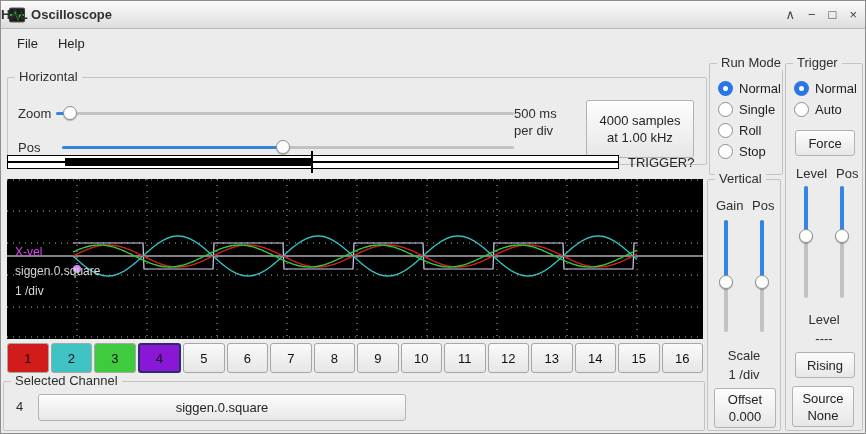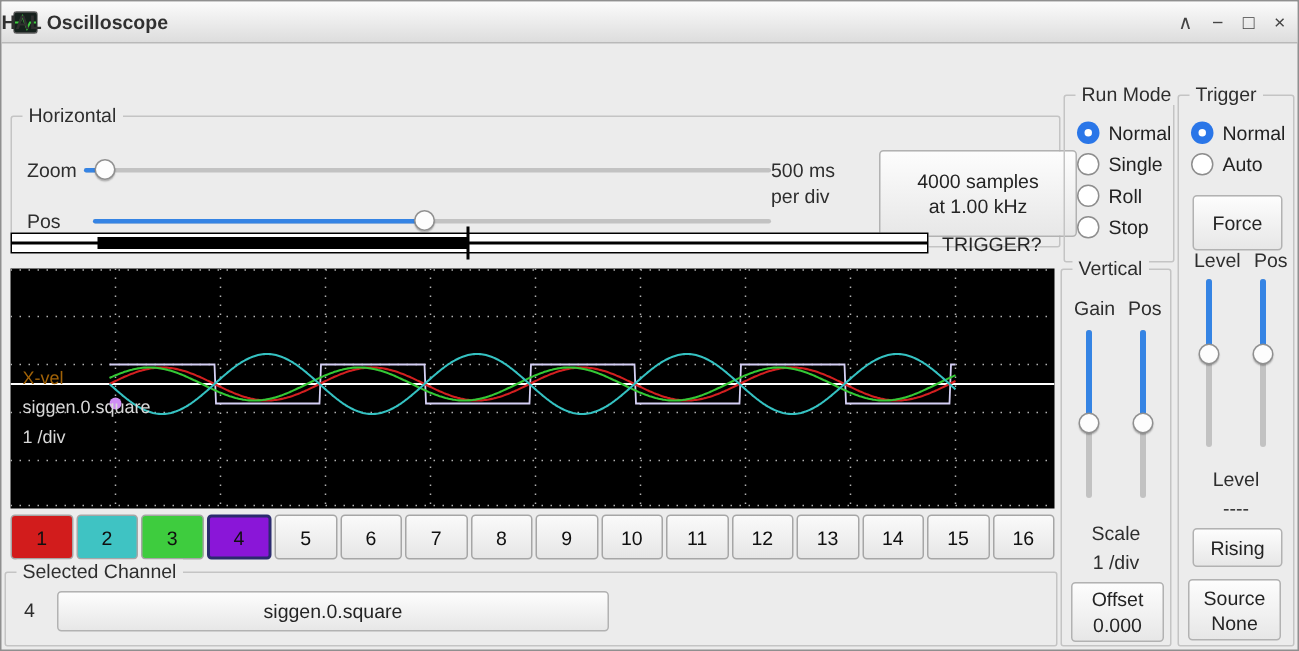--- a/index.html
+++ b/index.html
@@ -74,40 +74,44 @@
     </span>
     <div class="title">HAL Oscilloscope</div>
     <div class="win-controls">
       <span class="win-btn">∧</span>
       <span class="win-btn">−</span>
       <span class="win-btn">□</span>
       <span class="win-btn">×</span>
     </div>
   </div>
 
+  <div class="menubar">
+    <span class="menu-item">File</span>
+    <span class="menu-item">Help</span>
+  </div>
 
   <div class="frame" style="left:6px;top:76px;width:700px;height:88px;">
     <span class="frame-label">Horizontal</span>
     <span class="lbl" style="left:10px;top:28px;">Zoom</span>
     <div class="hslider" style="left:48px;top:27px;width:458px;">
       <div class="track"></div>
         <div class="fill" style="width:3%;"></div>
       <div class="thumb" style="left:calc(3% - 7px);"></div>
     </div>
     <span class="lbl" style="left:10px;top:62px;">Pos</span>
     <div class="hslider" style="left:54px;top:61px;width:452px;">
       <div class="track"></div>
         <div class="fill" style="width:49%;"></div>
       <div class="thumb" style="left:calc(49% - 7px);"></div>
     </div>
     <div class="lbl" style="left:506px;top:27px;width:64px;text-align:left;line-height:17px;">
       <div>500 ms</div>
       <div>per div</div>
     </div>
-    <button class="btn" style="left:578px;top:22px;width:132px;height:58px;">
+    <button class="btn" style="left:578px;top:22px;width:108px;height:58px;">
       <div>4000 samples</div>
       <div>at 1.00 kHz</div>
     </button>
   </div>
 
   <div class="recbar">
     <div class="rec-thin"></div>
     <div class="rec-thick"></div>
     <div class="rec-tick"></div>
   </div>
@@ -136,21 +140,21 @@
   <div class="frame" style="left:784px;top:62px;width:78px;height:368px;">
     <span class="frame-label">Trigger</span>
     <div style="position:absolute;left:8px;top:14px;" class="radio-row">
         <span class="radio checked"></span>
         <span>Normal</span>
       </div>
     <div style="position:absolute;left:8px;top:35px;" class="radio-row">
         <span class="radio"></span>
         <span>Auto</span>
       </div>
-    <button class="btn" style="left:9px;top:66px;width:60px;height:37px;">Force</button>
+    <button class="btn" style="left:9px;top:66px;width:60px;height:26px;">Force</button>
     <span class="lbl" style="left:10px;top:102px;">Level</span>
     <span class="lbl" style="left:50px;top:102px;">Pos</span>
     <div class="vslider" style="left:12px;top:122px;height:112px;">
       <div class="vtrack"></div>
         <div class="vfill" style="height:45%;"></div>
       <div class="vthumb" style="top:calc(45% - 7px);"></div>
     </div>
     <div class="vslider" style="left:48px;top:122px;height:112px;">
       <div class="vtrack"></div>
         <div class="vfill" style="height:45%;"></div>
@@ -204,21 +208,21 @@
         <line x1="0" y1="96" x2="696" y2="96" stroke="#b0b0b0" stroke-width="1" stroke-dasharray="1 5"></line>
         <line x1="0" y1="128" x2="696" y2="128" stroke="#b0b0b0" stroke-width="1" stroke-dasharray="1 5"></line>
         <line x1="0" y1="158" x2="696" y2="158" stroke="#b0b0b0" stroke-width="1" stroke-dasharray="1 5"></line>
         <line x1="0" y1="77" x2="696" y2="77" stroke="#ffffff" stroke-width="1.2"></line>
         <polyline points="66,64.0 67,64.0 68,64.0 69,64.0 70,64.0 71,64.0 72,64.0 73,64.0 74,64.0 75,64.0 76,64.0 77,64.0 78,64.0 79,64.0 80,64.0 81,64.0 82,64.0 83,64.0 84,64.0 85,64.0 86,64.0 87,64.0 88,64.0 89,64.0 90,64.0 91,64.0 92,64.0 93,64.0 94,64.0 95,64.0 96,64.0 97,64.0 98,64.0 99,64.0 100,64.0 101,64.0 102,64.0 103,64.0 104,64.0 105,64.0 106,64.0 107,64.0 108,64.0 109,64.0 110,64.0 111,64.0 112,64.0 113,64.0 114,64.0 115,64.0 116,64.0 117,64.0 118,64.0 119,64.0 120,64.0 121,64.0 122,64.0 123,64.0 124,64.0 125,64.0 126,64.0 127,64.0 128,64.0 129,64.0 130,64.0 131,64.0 132,64.0 133,64.0 134,64.0 135,64.0 136,64.0 137,90.0 138,90.0 139,90.0 140,90.0 141,90.0 142,90.0 143,90.0 144,90.0 145,90.0 146,90.0 147,90.0 148,90.0 149,90.0 150,90.0 151,90.0 152,90.0 153,90.0 154,90.0 155,90.0 156,90.0 157,90.0 158,90.0 159,90.0 160,90.0 161,90.0 162,90.0 163,90.0 164,90.0 165,90.0 166,90.0 167,90.0 168,90.0 169,90.0 170,90.0 171,90.0 172,90.0 173,90.0 174,90.0 175,90.0 176,90.0 177,90.0 178,90.0 179,90.0 180,90.0 181,90.0 182,90.0 183,90.0 184,90.0 185,90.0 186,90.0 187,90.0 188,90.0 189,90.0 190,90.0 191,90.0 192,90.0 193,90.0 194,90.0 195,90.0 196,90.0 197,90.0 198,90.0 199,90.0 200,90.0 201,90.0 202,90.0 203,90.0 204,90.0 205,90.0 206,90.0 207,64.0 208,64.0 209,64.0 210,64.0 211,64.0 212,64.0 213,64.0 214,64.0 215,64.0 216,64.0 217,64.0 218,64.0 219,64.0 220,64.0 221,64.0 222,64.0 223,64.0 224,64.0 225,64.0 226,64.0 227,64.0 228,64.0 229,64.0 230,64.0 231,64.0 232,64.0 233,64.0 234,64.0 235,64.0 236,64.0 237,64.0 238,64.0 239,64.0 240,64.0 241,64.0 242,64.0 243,64.0 244,64.0 245,64.0 246,64.0 247,64.0 248,64.0 249,64.0 250,64.0 251,64.0 252,64.0 253,64.0 254,64.0 255,64.0 256,64.0 257,64.0 258,64.0 259,64.0 260,64.0 261,64.0 262,64.0 263,64.0 264,64.0 265,64.0 266,64.0 267,64.0 268,64.0 269,64.0 270,64.0 271,64.0 272,64.0 273,64.0 274,64.0 275,64.0 276,64.0 277,90.0 278,90.0 279,90.0 280,90.0 281,90.0 282,90.0 283,90.0 284,90.0 285,90.0 286,90.0 287,90.0 288,90.0 289,90.0 290,90.0 291,90.0 292,90.0 293,90.0 294,90.0 295,90.0 296,90.0 297,90.0 298,90.0 299,90.0 300,90.0 301,90.0 302,90.0 303,90.0 304,90.0 305,90.0 306,90.0 307,90.0 308,90.0 309,90.0 310,90.0 311,90.0 312,90.0 313,90.0 314,90.0 315,90.0 316,90.0 317,90.0 318,90.0 319,90.0 320,90.0 321,90.0 322,90.0 323,90.0 324,90.0 325,90.0 326,90.0 327,90.0 328,90.0 329,90.0 330,90.0 331,90.0 332,90.0 333,90.0 334,90.0 335,90.0 336,90.0 337,90.0 338,90.0 339,90.0 340,90.0 341,90.0 342,90.0 343,90.0 344,90.0 345,90.0 346,90.0 347,64.0 348,64.0 349,64.0 350,64.0 351,64.0 352,64.0 353,64.0 354,64.0 355,64.0 356,64.0 357,64.0 358,64.0 359,64.0 360,64.0 361,64.0 362,64.0 363,64.0 364,64.0 365,64.0 366,64.0 367,64.0 368,64.0 369,64.0 370,64.0 371,64.0 372,64.0 373,64.0 374,64.0 375,64.0 376,64.0 377,64.0 378,64.0 379,64.0 380,64.0 381,64.0 382,64.0 383,64.0 384,64.0 385,64.0 386,64.0 387,64.0 388,64.0 389,64.0 390,64.0 391,64.0 392,64.0 393,64.0 394,64.0 395,64.0 396,64.0 397,64.0 398,64.0 399,64.0 400,64.0 401,64.0 402,64.0 403,64.0 404,64.0 405,64.0 406,64.0 407,64.0 408,64.0 409,64.0 410,64.0 411,64.0 412,64.0 413,64.0 414,64.0 415,64.0 416,64.0 417,90.0 418,90.0 419,90.0 420,90.0 421,90.0 422,90.0 423,90.0 424,90.0 425,90.0 426,90.0 427,90.0 428,90.0 429,90.0 430,90.0 431,90.0 432,90.0 433,90.0 434,90.0 435,90.0 436,90.0 437,90.0 438,90.0 439,90.0 440,90.0 441,90.0 442,90.0 443,90.0 444,90.0 445,90.0 446,90.0 447,90.0 448,90.0 449,90.0 450,90.0 451,90.0 452,90.0 453,90.0 454,90.0 455,90.0 456,90.0 457,90.0 458,90.0 459,90.0 460,90.0 461,90.0 462,90.0 463,90.0 464,90.0 465,90.0 466,90.0 467,90.0 468,90.0 469,90.0 470,90.0 471,90.0 472,90.0 473,90.0 474,90.0 475,90.0 476,90.0 477,90.0 478,90.0 479,90.0 480,90.0 481,90.0 482,90.0 483,90.0 484,90.0 485,90.0 486,90.0 487,64.0 488,64.0 489,64.0 490,64.0 491,64.0 492,64.0 493,64.0 494,64.0 495,64.0 496,64.0 497,64.0 498,64.0 499,64.0 500,64.0 501,64.0 502,64.0 503,64.0 504,64.0 505,64.0 506,64.0 507,64.0 508,64.0 509,64.0 510,64.0 511,64.0 512,64.0 513,64.0 514,64.0 515,64.0 516,64.0 517,64.0 518,64.0 519,64.0 520,64.0 521,64.0 522,64.0 523,64.0 524,64.0 525,64.0 526,64.0 527,64.0 528,64.0 529,64.0 530,64.0 531,64.0 532,64.0 533,64.0 534,64.0 535,64.0 536,64.0 537,64.0 538,64.0 539,64.0 540,64.0 541,64.0 542,64.0 543,64.0 544,64.0 545,64.0 546,64.0 547,64.0 548,64.0 549,64.0 550,64.0 551,64.0 552,64.0 553,64.0 554,64.0 555,64.0 556,64.0 557,90.0 558,90.0 559,90.0 560,90.0 561,90.0 562,90.0 563,90.0 564,90.0 565,90.0 566,90.0 567,90.0 568,90.0 569,90.0 570,90.0 571,90.0 572,90.0 573,90.0 574,90.0 575,90.0 576,90.0 577,90.0 578,90.0 579,90.0 580,90.0 581,90.0 582,90.0 583,90.0 584,90.0 585,90.0 586,90.0 587,90.0 588,90.0 589,90.0 590,90.0 591,90.0 592,90.0 593,90.0 594,90.0 595,90.0 596,90.0 597,90.0 598,90.0 599,90.0 600,90.0 601,90.0 602,90.0 603,90.0 604,90.0 605,90.0 606,90.0 607,90.0 608,90.0 609,90.0 610,90.0 611,90.0 612,90.0 613,90.0 614,90.0 615,90.0 616,90.0 617,90.0 618,90.0 619,90.0 620,90.0 621,90.0 622,90.0 623,90.0 624,90.0 625,90.0 626,90.0 627,64.0 628,64.0 629,64.0 630,64.0" fill="none" stroke="#d5d0f5" stroke-width="1.2"></polyline>
         <polyline points="66,77.0 67,76.5 68,76.0 69,75.5 70,75.0 71,74.6 72,74.1 73,73.6 74,73.1 75,72.7 76,72.2 77,71.8 78,71.4 79,70.9 80,70.5 81,70.1 82,69.8 83,69.4 84,69.0 85,68.7 86,68.4 87,68.1 88,67.8 89,67.6 90,67.3 91,67.1 92,66.9 93,66.7 94,66.5 95,66.4 96,66.3 97,66.2 98,66.1 99,66.0 100,66.0 101,66.0 102,66.0 103,66.0 104,66.1 105,66.2 106,66.3 107,66.4 108,66.5 109,66.7 110,66.9 111,67.1 112,67.3 113,67.6 114,67.8 115,68.1 116,68.4 117,68.7 118,69.0 119,69.4 120,69.8 121,70.1 122,70.5 123,70.9 124,71.4 125,71.8 126,72.2 127,72.7 128,73.1 129,73.6 130,74.1 131,74.6 132,75.0 133,75.5 134,76.0 135,76.5 136,77.0 137,77.5 138,78.0 139,78.5 140,79.0 141,79.4 142,79.9 143,80.4 144,80.9 145,81.3 146,81.8 147,82.2 148,82.6 149,83.1 150,83.5 151,83.9 152,84.2 153,84.6 154,85.0 155,85.3 156,85.6 157,85.9 158,86.2 159,86.4 160,86.7 161,86.9 162,87.1 163,87.3 164,87.5 165,87.6 166,87.7 167,87.8 168,87.9 169,88.0 170,88.0 171,88.0 172,88.0 173,88.0 174,87.9 175,87.8 176,87.7 177,87.6 178,87.5 179,87.3 180,87.1 181,86.9 182,86.7 183,86.4 184,86.2 185,85.9 186,85.6 187,85.3 188,85.0 189,84.6 190,84.2 191,83.9 192,83.5 193,83.1 194,82.6 195,82.2 196,81.8 197,81.3 198,80.9 199,80.4 200,79.9 201,79.4 202,79.0 203,78.5 204,78.0 205,77.5 206,77.0 207,76.5 208,76.0 209,75.5 210,75.0 211,74.6 212,74.1 213,73.6 214,73.1 215,72.7 216,72.2 217,71.8 218,71.4 219,70.9 220,70.5 221,70.1 222,69.8 223,69.4 224,69.0 225,68.7 226,68.4 227,68.1 228,67.8 229,67.6 230,67.3 231,67.1 232,66.9 233,66.7 234,66.5 235,66.4 236,66.3 237,66.2 238,66.1 239,66.0 240,66.0 241,66.0 242,66.0 243,66.0 244,66.1 245,66.2 246,66.3 247,66.4 248,66.5 249,66.7 250,66.9 251,67.1 252,67.3 253,67.6 254,67.8 255,68.1 256,68.4 257,68.7 258,69.0 259,69.4 260,69.8 261,70.1 262,70.5 263,70.9 264,71.4 265,71.8 266,72.2 267,72.7 268,73.1 269,73.6 270,74.1 271,74.6 272,75.0 273,75.5 274,76.0 275,76.5 276,77.0 277,77.5 278,78.0 279,78.5 280,79.0 281,79.4 282,79.9 283,80.4 284,80.9 285,81.3 286,81.8 287,82.2 288,82.6 289,83.1 290,83.5 291,83.9 292,84.2 293,84.6 294,85.0 295,85.3 296,85.6 297,85.9 298,86.2 299,86.4 300,86.7 301,86.9 302,87.1 303,87.3 304,87.5 305,87.6 306,87.7 307,87.8 308,87.9 309,88.0 310,88.0 311,88.0 312,88.0 313,88.0 314,87.9 315,87.8 316,87.7 317,87.6 318,87.5 319,87.3 320,87.1 321,86.9 322,86.7 323,86.4 324,86.2 325,85.9 326,85.6 327,85.3 328,85.0 329,84.6 330,84.2 331,83.9 332,83.5 333,83.1 334,82.6 335,82.2 336,81.8 337,81.3 338,80.9 339,80.4 340,79.9 341,79.4 342,79.0 343,78.5 344,78.0 345,77.5 346,77.0 347,76.5 348,76.0 349,75.5 350,75.0 351,74.6 352,74.1 353,73.6 354,73.1 355,72.7 356,72.2 357,71.8 358,71.4 359,70.9 360,70.5 361,70.1 362,69.8 363,69.4 364,69.0 365,68.7 366,68.4 367,68.1 368,67.8 369,67.6 370,67.3 371,67.1 372,66.9 373,66.7 374,66.5 375,66.4 376,66.3 377,66.2 378,66.1 379,66.0 380,66.0 381,66.0 382,66.0 383,66.0 384,66.1 385,66.2 386,66.3 387,66.4 388,66.5 389,66.7 390,66.9 391,67.1 392,67.3 393,67.6 394,67.8 395,68.1 396,68.4 397,68.7 398,69.0 399,69.4 400,69.8 401,70.1 402,70.5 403,70.9 404,71.4 405,71.8 406,72.2 407,72.7 408,73.1 409,73.6 410,74.1 411,74.6 412,75.0 413,75.5 414,76.0 415,76.5 416,77.0 417,77.5 418,78.0 419,78.5 420,79.0 421,79.4 422,79.9 423,80.4 424,80.9 425,81.3 426,81.8 427,82.2 428,82.6 429,83.1 430,83.5 431,83.9 432,84.2 433,84.6 434,85.0 435,85.3 436,85.6 437,85.9 438,86.2 439,86.4 440,86.7 441,86.9 442,87.1 443,87.3 444,87.5 445,87.6 446,87.7 447,87.8 448,87.9 449,88.0 450,88.0 451,88.0 452,88.0 453,88.0 454,87.9 455,87.8 456,87.7 457,87.6 458,87.5 459,87.3 460,87.1 461,86.9 462,86.7 463,86.4 464,86.2 465,85.9 466,85.6 467,85.3 468,85.0 469,84.6 470,84.2 471,83.9 472,83.5 473,83.1 474,82.6 475,82.2 476,81.8 477,81.3 478,80.9 479,80.4 480,79.9 481,79.4 482,79.0 483,78.5 484,78.0 485,77.5 486,77.0 487,76.5 488,76.0 489,75.5 490,75.0 491,74.6 492,74.1 493,73.6 494,73.1 495,72.7 496,72.2 497,71.8 498,71.4 499,70.9 500,70.5 501,70.1 502,69.8 503,69.4 504,69.0 505,68.7 506,68.4 507,68.1 508,67.8 509,67.6 510,67.3 511,67.1 512,66.9 513,66.7 514,66.5 515,66.4 516,66.3 517,66.2 518,66.1 519,66.0 520,66.0 521,66.0 522,66.0 523,66.0 524,66.1 525,66.2 526,66.3 527,66.4 528,66.5 529,66.7 530,66.9 531,67.1 532,67.3 533,67.6 534,67.8 535,68.1 536,68.4 537,68.7 538,69.0 539,69.4 540,69.8 541,70.1 542,70.5 543,70.9 544,71.4 545,71.8 546,72.2 547,72.7 548,73.1 549,73.6 550,74.1 551,74.6 552,75.0 553,75.5 554,76.0 555,76.5 556,77.0 557,77.5 558,78.0 559,78.5 560,79.0 561,79.4 562,79.9 563,80.4 564,80.9 565,81.3 566,81.8 567,82.2 568,82.6 569,83.1 570,83.5 571,83.9 572,84.2 573,84.6 574,85.0 575,85.3 576,85.6 577,85.9 578,86.2 579,86.4 580,86.7 581,86.9 582,87.1 583,87.3 584,87.5 585,87.6 586,87.7 587,87.8 588,87.9 589,88.0 590,88.0 591,88.0 592,88.0 593,88.0 594,87.9 595,87.8 596,87.7 597,87.6 598,87.5 599,87.3 600,87.1 601,86.9 602,86.7 603,86.4 604,86.2 605,85.9 606,85.6 607,85.3 608,85.0 609,84.6 610,84.2 611,83.9 612,83.5 613,83.1 614,82.6 615,82.2 616,81.8 617,81.3 618,80.9 619,80.4 620,79.9 621,79.4 622,79.0 623,78.5 624,78.0 625,77.5 626,77.0 627,76.5 628,76.0 629,75.5 630,75.0" fill="none" stroke="#d42020" stroke-width="1.4"></polyline>
         <polyline points="66,73.0 67,72.5 68,72.1 69,71.6 70,71.2 71,70.8 72,70.4 73,70.0 74,69.6 75,69.3 76,68.9 77,68.6 78,68.3 79,68.0 80,67.7 81,67.5 82,67.2 83,67.0 84,66.8 85,66.6 86,66.5 87,66.3 88,66.2 89,66.1 90,66.1 91,66.0 92,66.0 93,66.0 94,66.0 95,66.1 96,66.1 97,66.2 98,66.3 99,66.5 100,66.6 101,66.8 102,67.0 103,67.2 104,67.4 105,67.7 106,67.9 107,68.2 108,68.5 109,68.8 110,69.2 111,69.5 112,69.9 113,70.3 114,70.7 115,71.1 116,71.5 117,72.0 118,72.4 119,72.9 120,73.3 121,73.8 122,74.3 123,74.7 124,75.2 125,75.7 126,76.2 127,76.7 128,77.2 129,77.7 130,78.2 131,78.7 132,79.2 133,79.6 134,80.1 135,80.6 136,81.0 137,81.5 138,81.9 139,82.4 140,82.8 141,83.2 142,83.6 143,84.0 144,84.4 145,84.7 146,85.1 147,85.4 148,85.7 149,86.0 150,86.3 151,86.5 152,86.8 153,87.0 154,87.2 155,87.4 156,87.5 157,87.7 158,87.8 159,87.9 160,87.9 161,88.0 162,88.0 163,88.0 164,88.0 165,87.9 166,87.9 167,87.8 168,87.7 169,87.5 170,87.4 171,87.2 172,87.0 173,86.8 174,86.6 175,86.3 176,86.1 177,85.8 178,85.5 179,85.2 180,84.8 181,84.5 182,84.1 183,83.7 184,83.3 185,82.9 186,82.5 187,82.0 188,81.6 189,81.1 190,80.7 191,80.2 192,79.7 193,79.3 194,78.8 195,78.3 196,77.8 197,77.3 198,76.8 199,76.3 200,75.8 201,75.3 202,74.8 203,74.4 204,73.9 205,73.4 206,73.0 207,72.5 208,72.1 209,71.6 210,71.2 211,70.8 212,70.4 213,70.0 214,69.6 215,69.3 216,68.9 217,68.6 218,68.3 219,68.0 220,67.7 221,67.5 222,67.2 223,67.0 224,66.8 225,66.6 226,66.5 227,66.3 228,66.2 229,66.1 230,66.1 231,66.0 232,66.0 233,66.0 234,66.0 235,66.1 236,66.1 237,66.2 238,66.3 239,66.5 240,66.6 241,66.8 242,67.0 243,67.2 244,67.4 245,67.7 246,67.9 247,68.2 248,68.5 249,68.8 250,69.2 251,69.5 252,69.9 253,70.3 254,70.7 255,71.1 256,71.5 257,72.0 258,72.4 259,72.9 260,73.3 261,73.8 262,74.3 263,74.7 264,75.2 265,75.7 266,76.2 267,76.7 268,77.2 269,77.7 270,78.2 271,78.7 272,79.2 273,79.6 274,80.1 275,80.6 276,81.0 277,81.5 278,81.9 279,82.4 280,82.8 281,83.2 282,83.6 283,84.0 284,84.4 285,84.7 286,85.1 287,85.4 288,85.7 289,86.0 290,86.3 291,86.5 292,86.8 293,87.0 294,87.2 295,87.4 296,87.5 297,87.7 298,87.8 299,87.9 300,87.9 301,88.0 302,88.0 303,88.0 304,88.0 305,87.9 306,87.9 307,87.8 308,87.7 309,87.5 310,87.4 311,87.2 312,87.0 313,86.8 314,86.6 315,86.3 316,86.1 317,85.8 318,85.5 319,85.2 320,84.8 321,84.5 322,84.1 323,83.7 324,83.3 325,82.9 326,82.5 327,82.0 328,81.6 329,81.1 330,80.7 331,80.2 332,79.7 333,79.3 334,78.8 335,78.3 336,77.8 337,77.3 338,76.8 339,76.3 340,75.8 341,75.3 342,74.8 343,74.4 344,73.9 345,73.4 346,73.0 347,72.5 348,72.1 349,71.6 350,71.2 351,70.8 352,70.4 353,70.0 354,69.6 355,69.3 356,68.9 357,68.6 358,68.3 359,68.0 360,67.7 361,67.5 362,67.2 363,67.0 364,66.8 365,66.6 366,66.5 367,66.3 368,66.2 369,66.1 370,66.1 371,66.0 372,66.0 373,66.0 374,66.0 375,66.1 376,66.1 377,66.2 378,66.3 379,66.5 380,66.6 381,66.8 382,67.0 383,67.2 384,67.4 385,67.7 386,67.9 387,68.2 388,68.5 389,68.8 390,69.2 391,69.5 392,69.9 393,70.3 394,70.7 395,71.1 396,71.5 397,72.0 398,72.4 399,72.9 400,73.3 401,73.8 402,74.3 403,74.7 404,75.2 405,75.7 406,76.2 407,76.7 408,77.2 409,77.7 410,78.2 411,78.7 412,79.2 413,79.6 414,80.1 415,80.6 416,81.0 417,81.5 418,81.9 419,82.4 420,82.8 421,83.2 422,83.6 423,84.0 424,84.4 425,84.7 426,85.1 427,85.4 428,85.7 429,86.0 430,86.3 431,86.5 432,86.8 433,87.0 434,87.2 435,87.4 436,87.5 437,87.7 438,87.8 439,87.9 440,87.9 441,88.0 442,88.0 443,88.0 444,88.0 445,87.9 446,87.9 447,87.8 448,87.7 449,87.5 450,87.4 451,87.2 452,87.0 453,86.8 454,86.6 455,86.3 456,86.1 457,85.8 458,85.5 459,85.2 460,84.8 461,84.5 462,84.1 463,83.7 464,83.3 465,82.9 466,82.5 467,82.0 468,81.6 469,81.1 470,80.7 471,80.2 472,79.7 473,79.3 474,78.8 475,78.3 476,77.8 477,77.3 478,76.8 479,76.3 480,75.8 481,75.3 482,74.8 483,74.4 484,73.9 485,73.4 486,73.0 487,72.5 488,72.1 489,71.6 490,71.2 491,70.8 492,70.4 493,70.0 494,69.6 495,69.3 496,68.9 497,68.6 498,68.3 499,68.0 500,67.7 501,67.5 502,67.2 503,67.0 504,66.8 505,66.6 506,66.5 507,66.3 508,66.2 509,66.1 510,66.1 511,66.0 512,66.0 513,66.0 514,66.0 515,66.1 516,66.1 517,66.2 518,66.3 519,66.5 520,66.6 521,66.8 522,67.0 523,67.2 524,67.4 525,67.7 526,67.9 527,68.2 528,68.5 529,68.8 530,69.2 531,69.5 532,69.9 533,70.3 534,70.7 535,71.1 536,71.5 537,72.0 538,72.4 539,72.9 540,73.3 541,73.8 542,74.3 543,74.7 544,75.2 545,75.7 546,76.2 547,76.7 548,77.2 549,77.7 550,78.2 551,78.7 552,79.2 553,79.6 554,80.1 555,80.6 556,81.0 557,81.5 558,81.9 559,82.4 560,82.8 561,83.2 562,83.6 563,84.0 564,84.4 565,84.7 566,85.1 567,85.4 568,85.7 569,86.0 570,86.3 571,86.5 572,86.8 573,87.0 574,87.2 575,87.4 576,87.5 577,87.7 578,87.8 579,87.9 580,87.9 581,88.0 582,88.0 583,88.0 584,88.0 585,87.9 586,87.9 587,87.8 588,87.7 589,87.5 590,87.4 591,87.2 592,87.0 593,86.8 594,86.6 595,86.3 596,86.1 597,85.8 598,85.5 599,85.2 600,84.8 601,84.5 602,84.1 603,83.7 604,83.3 605,82.9 606,82.5 607,82.0 608,81.6 609,81.1 610,80.7 611,80.2 612,79.7 613,79.3 614,78.8 615,78.3 616,77.8 617,77.3 618,76.8 619,76.3 620,75.8 621,75.3 622,74.8 623,74.4 624,73.9 625,73.4 626,73.0 627,72.5 628,72.1 629,71.6 630,71.2" fill="none" stroke="#35c835" stroke-width="1.4"></polyline>
         <polyline points="66,77.0 67,77.9 68,78.8 69,79.7 70,80.6 71,81.5 72,82.3 73,83.2 74,84.0 75,84.9 76,85.7 77,86.5 78,87.3 79,88.0 80,88.8 81,89.5 82,90.2 83,90.8 84,91.5 85,92.1 86,92.6 87,93.2 88,93.7 89,94.2 90,94.6 91,95.0 92,95.4 93,95.7 94,96.0 95,96.3 96,96.5 97,96.7 98,96.8 99,96.9 100,97.0 101,97.0 102,97.0 103,96.9 104,96.8 105,96.7 106,96.5 107,96.3 108,96.0 109,95.7 110,95.4 111,95.0 112,94.6 113,94.2 114,93.7 115,93.2 116,92.6 117,92.1 118,91.5 119,90.8 120,90.2 121,89.5 122,88.8 123,88.0 124,87.3 125,86.5 126,85.7 127,84.9 128,84.0 129,83.2 130,82.3 131,81.5 132,80.6 133,79.7 134,78.8 135,77.9 136,77.0 137,76.1 138,75.2 139,74.3 140,73.4 141,72.5 142,71.7 143,70.8 144,70.0 145,69.1 146,68.3 147,67.5 148,66.7 149,66.0 150,65.2 151,64.5 152,63.8 153,63.2 154,62.5 155,61.9 156,61.4 157,60.8 158,60.3 159,59.8 160,59.4 161,59.0 162,58.6 163,58.3 164,58.0 165,57.7 166,57.5 167,57.3 168,57.2 169,57.1 170,57.0 171,57.0 172,57.0 173,57.1 174,57.2 175,57.3 176,57.5 177,57.7 178,58.0 179,58.3 180,58.6 181,59.0 182,59.4 183,59.8 184,60.3 185,60.8 186,61.4 187,61.9 188,62.5 189,63.2 190,63.8 191,64.5 192,65.2 193,66.0 194,66.7 195,67.5 196,68.3 197,69.1 198,70.0 199,70.8 200,71.7 201,72.5 202,73.4 203,74.3 204,75.2 205,76.1 206,77.0 207,77.9 208,78.8 209,79.7 210,80.6 211,81.5 212,82.3 213,83.2 214,84.0 215,84.9 216,85.7 217,86.5 218,87.3 219,88.0 220,88.8 221,89.5 222,90.2 223,90.8 224,91.5 225,92.1 226,92.6 227,93.2 228,93.7 229,94.2 230,94.6 231,95.0 232,95.4 233,95.7 234,96.0 235,96.3 236,96.5 237,96.7 238,96.8 239,96.9 240,97.0 241,97.0 242,97.0 243,96.9 244,96.8 245,96.7 246,96.5 247,96.3 248,96.0 249,95.7 250,95.4 251,95.0 252,94.6 253,94.2 254,93.7 255,93.2 256,92.6 257,92.1 258,91.5 259,90.8 260,90.2 261,89.5 262,88.8 263,88.0 264,87.3 265,86.5 266,85.7 267,84.9 268,84.0 269,83.2 270,82.3 271,81.5 272,80.6 273,79.7 274,78.8 275,77.9 276,77.0 277,76.1 278,75.2 279,74.3 280,73.4 281,72.5 282,71.7 283,70.8 284,70.0 285,69.1 286,68.3 287,67.5 288,66.7 289,66.0 290,65.2 291,64.5 292,63.8 293,63.2 294,62.5 295,61.9 296,61.4 297,60.8 298,60.3 299,59.8 300,59.4 301,59.0 302,58.6 303,58.3 304,58.0 305,57.7 306,57.5 307,57.3 308,57.2 309,57.1 310,57.0 311,57.0 312,57.0 313,57.1 314,57.2 315,57.3 316,57.5 317,57.7 318,58.0 319,58.3 320,58.6 321,59.0 322,59.4 323,59.8 324,60.3 325,60.8 326,61.4 327,61.9 328,62.5 329,63.2 330,63.8 331,64.5 332,65.2 333,66.0 334,66.7 335,67.5 336,68.3 337,69.1 338,70.0 339,70.8 340,71.7 341,72.5 342,73.4 343,74.3 344,75.2 345,76.1 346,77.0 347,77.9 348,78.8 349,79.7 350,80.6 351,81.5 352,82.3 353,83.2 354,84.0 355,84.9 356,85.7 357,86.5 358,87.3 359,88.0 360,88.8 361,89.5 362,90.2 363,90.8 364,91.5 365,92.1 366,92.6 367,93.2 368,93.7 369,94.2 370,94.6 371,95.0 372,95.4 373,95.7 374,96.0 375,96.3 376,96.5 377,96.7 378,96.8 379,96.9 380,97.0 381,97.0 382,97.0 383,96.9 384,96.8 385,96.7 386,96.5 387,96.3 388,96.0 389,95.7 390,95.4 391,95.0 392,94.6 393,94.2 394,93.7 395,93.2 396,92.6 397,92.1 398,91.5 399,90.8 400,90.2 401,89.5 402,88.8 403,88.0 404,87.3 405,86.5 406,85.7 407,84.9 408,84.0 409,83.2 410,82.3 411,81.5 412,80.6 413,79.7 414,78.8 415,77.9 416,77.0 417,76.1 418,75.2 419,74.3 420,73.4 421,72.5 422,71.7 423,70.8 424,70.0 425,69.1 426,68.3 427,67.5 428,66.7 429,66.0 430,65.2 431,64.5 432,63.8 433,63.2 434,62.5 435,61.9 436,61.4 437,60.8 438,60.3 439,59.8 440,59.4 441,59.0 442,58.6 443,58.3 444,58.0 445,57.7 446,57.5 447,57.3 448,57.2 449,57.1 450,57.0 451,57.0 452,57.0 453,57.1 454,57.2 455,57.3 456,57.5 457,57.7 458,58.0 459,58.3 460,58.6 461,59.0 462,59.4 463,59.8 464,60.3 465,60.8 466,61.4 467,61.9 468,62.5 469,63.2 470,63.8 471,64.5 472,65.2 473,66.0 474,66.7 475,67.5 476,68.3 477,69.1 478,70.0 479,70.8 480,71.7 481,72.5 482,73.4 483,74.3 484,75.2 485,76.1 486,77.0 487,77.9 488,78.8 489,79.7 490,80.6 491,81.5 492,82.3 493,83.2 494,84.0 495,84.9 496,85.7 497,86.5 498,87.3 499,88.0 500,88.8 501,89.5 502,90.2 503,90.8 504,91.5 505,92.1 506,92.6 507,93.2 508,93.7 509,94.2 510,94.6 511,95.0 512,95.4 513,95.7 514,96.0 515,96.3 516,96.5 517,96.7 518,96.8 519,96.9 520,97.0 521,97.0 522,97.0 523,96.9 524,96.8 525,96.7 526,96.5 527,96.3 528,96.0 529,95.7 530,95.4 531,95.0 532,94.6 533,94.2 534,93.7 535,93.2 536,92.6 537,92.1 538,91.5 539,90.8 540,90.2 541,89.5 542,88.8 543,88.0 544,87.3 545,86.5 546,85.7 547,84.9 548,84.0 549,83.2 550,82.3 551,81.5 552,80.6 553,79.7 554,78.8 555,77.9 556,77.0 557,76.1 558,75.2 559,74.3 560,73.4 561,72.5 562,71.7 563,70.8 564,70.0 565,69.1 566,68.3 567,67.5 568,66.7 569,66.0 570,65.2 571,64.5 572,63.8 573,63.2 574,62.5 575,61.9 576,61.4 577,60.8 578,60.3 579,59.8 580,59.4 581,59.0 582,58.6 583,58.3 584,58.0 585,57.7 586,57.5 587,57.3 588,57.2 589,57.1 590,57.0 591,57.0 592,57.0 593,57.1 594,57.2 595,57.3 596,57.5 597,57.7 598,58.0 599,58.3 600,58.6 601,59.0 602,59.4 603,59.8 604,60.3 605,60.8 606,61.4 607,61.9 608,62.5 609,63.2 610,63.8 611,64.5 612,65.2 613,66.0 614,66.7 615,67.5 616,68.3 617,69.1 618,70.0 619,70.8 620,71.7 621,72.5 622,73.4 623,74.3 624,75.2 625,76.1 626,77.0 627,77.9 628,78.8 629,79.7 630,80.6" fill="none" stroke="#35c2c2" stroke-width="1.4"></polyline>
         <circle cx="70" cy="90" r="4" fill="#cf8df5"></circle>
       </svg>
-    <div class="scope-label" style="left:8px;top:66px;color:#a16207;">X-vel</div>
+    <div class="scope-label" style="left:8px;top:66px;color:#d946ef;">X-vel</div>
     <div class="scope-label" style="left:8px;top:85px;color:#d8d8d8;">siggen.0.square</div>
     <div class="scope-label" style="left:8px;top:105px;color:#d8d8d8;">1 /div</div>
   </div>
 
   <div class="channel-row" id="channel-row">
       <button class="chan" style="background: rgb(210, 28, 28);">1</button>
       <button class="chan" style="background: rgb(63, 195, 195);">2</button>
       <button class="chan" style="background: rgb(62, 204, 62);">3</button>
       <button class="chan selected" style="background: rgb(138, 22, 216);">4</button>
       <button class="chan">5</button>

